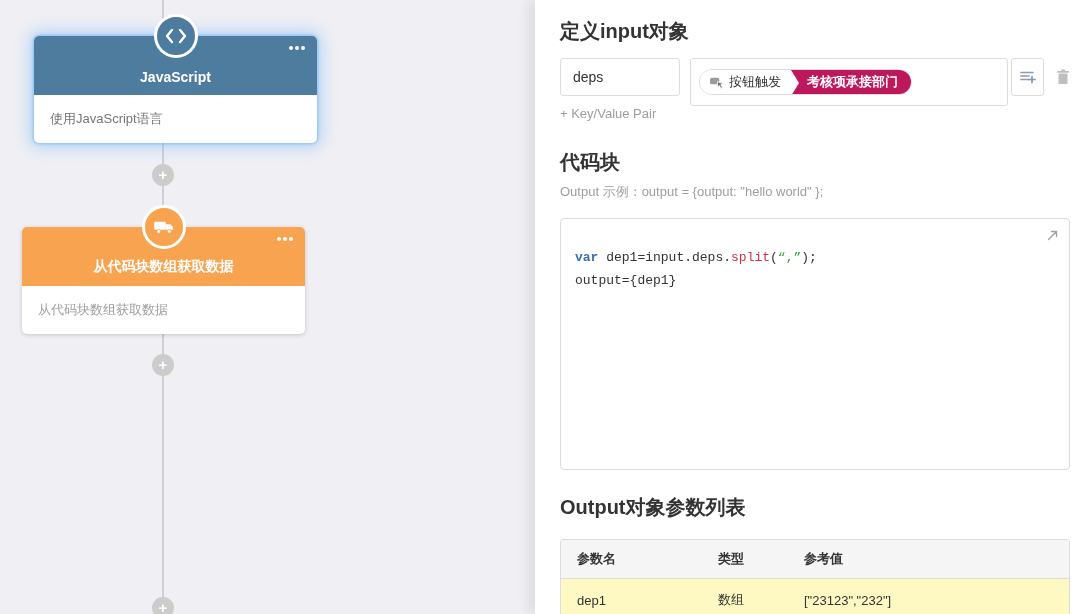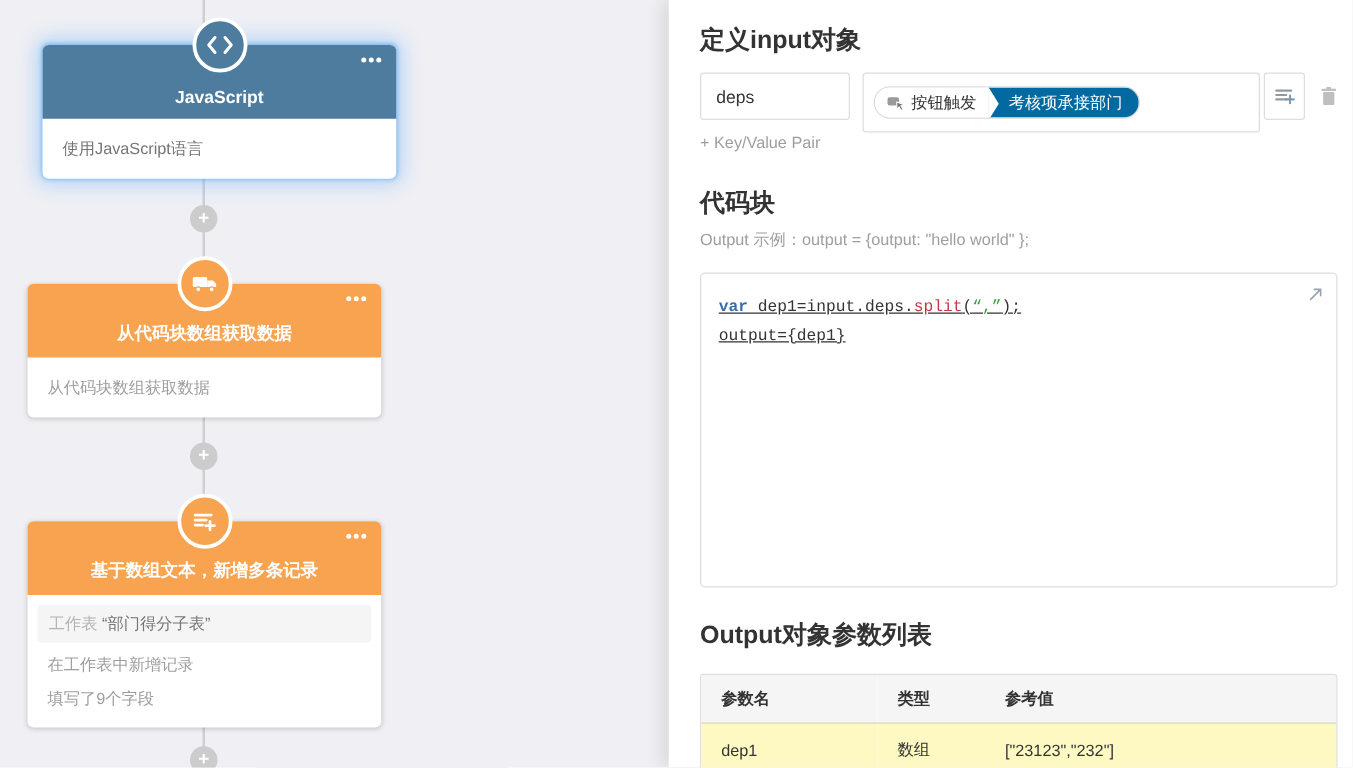--- a/index.html
+++ b/index.html
@@ -64,31 +64,31 @@
   .trash-btn { margin-left:12px; margin-top:11px; cursor:pointer; background:none; border:none; }
 
   .tag { display:inline-flex; height:26px; border:1px solid #dcdcdc; border-radius:14px;
          overflow:hidden; align-items:stretch; background:#fff;justify-content:center; }
   .tag-left { display:flex; align-items:center; gap:5px; padding:0 10px 0 9px;
               background:#fff; position:relative; z-index:2; }
   .tag-left::after { content:""; position:absolute; right:-8px; top:0;
                      border-top:13px solid transparent; border-bottom:13px solid transparent;
                      border-left:8px solid #fff; z-index:3; }
   .tag-left-text { font-size:13px; color:#333; }
-  .tag-right { background:#0369a1; color:#fff; font-size:13px; font-weight:normal;
+  .tag-right { background:#be185d; color:#fff; font-size:13px; font-weight:bold;
                display:flex; align-items:center; padding:0 13px 0 16px; }
 
   .add-pair { color:#9e9e9e; font-size:13px; cursor:pointer; }
 
   .code-title { margin-top:28px; }
   .hint { margin-top:7px; color:#9e9e9e; font-size:13px; }
 
   .code-box { position:relative; margin-top:17px; width:510px; height:252px;
-              border:1px solid #ddd; border-radius:4px; padding:15px 14px;
-              font-family:"Liberation Mono", monospace; font-size:13px; line-height:23px; color:#333;text-decoration:underline; }
+              border:1px solid #ddd; border-radius:4px; padding:27px 14px;
+              font-family:"Liberation Mono", monospace; font-size:13px; line-height:23px; color:#333; }
   .code-line { white-space:pre; }
   .tok-kw  { color:#3a6fae; font-weight:bold; }
   .tok-fn  { color:#cc3344; }
   .tok-str { color:#3f9e3f; }
   .expand-btn { position:absolute; top:10px; right:10px; cursor:pointer; background:none; border:none; }
 
   .out-title { margin-top:24px; }
   .param-table { margin-top:18px; width:510px; border-collapse:collapse; font-size:13px; }
   .param-table th, .param-table td { text-align:left; padding:0 16px; border:none; }
   .param-table thead tr { background:#f5f5f5; height:38px; }
@@ -140,44 +140,20 @@
           <i></i>
           <i></i>
         </div>
       <div class="node-title">从代码块数组获取数据</div>
     </div>
     <div class="node-body light">从代码块数组获取数据</div>
   </div>
 
   <div class="plus-circle plus2">+</div>
 
-  <div class="node node3">
-    <div class="node-header header-orange">
-      <div class="node-icon icon-orange">
-        <svg width="20" height="16" viewBox="0 0 20 16">
-          <path d="M2 3 h13 M2 7 h9 M2 11 h6" stroke="#fff" stroke-width="2.2" stroke-linecap="round"></path>
-          <path d="M14 8 v7 M10.5 11.5 h7" stroke="#fff" stroke-width="2.2" stroke-linecap="round"></path>
-        </svg>
-      </div>
-      <div class="node-more">
-          <i></i>
-          <i></i>
-          <i></i>
-        </div>
-      <div class="node-title">基于数组文本，新增多条记录</div>
-    </div>
-    <div class="node-body">
-      <div class="ws-row">
-        <span class="ws-label">工作表</span>
-        <span class="ws-name">“部门得分子表”</span>
-      </div>
-      <div class="n3-line">在工作表中新增记录</div>
-      <div class="n3-line">填写了9个字段</div>
-    </div>
-  </div>
 
   <div class="plus-circle plus3">+</div>
 </div>
 
 <div class="panel">
   <div class="panel-inner">
 
     <div class="section-title">定义input对象</div>
 
     <div class="kv-row">

